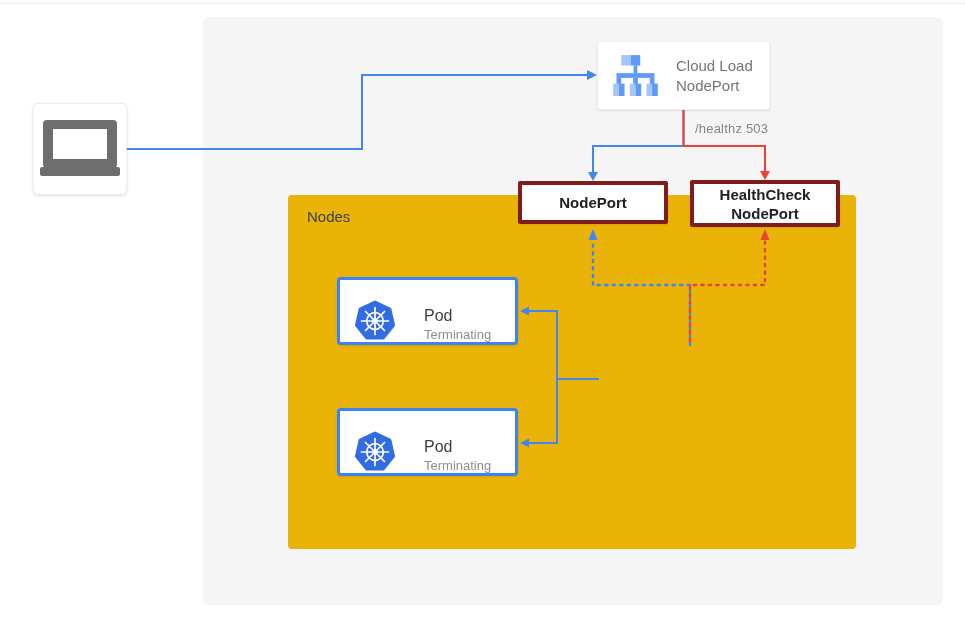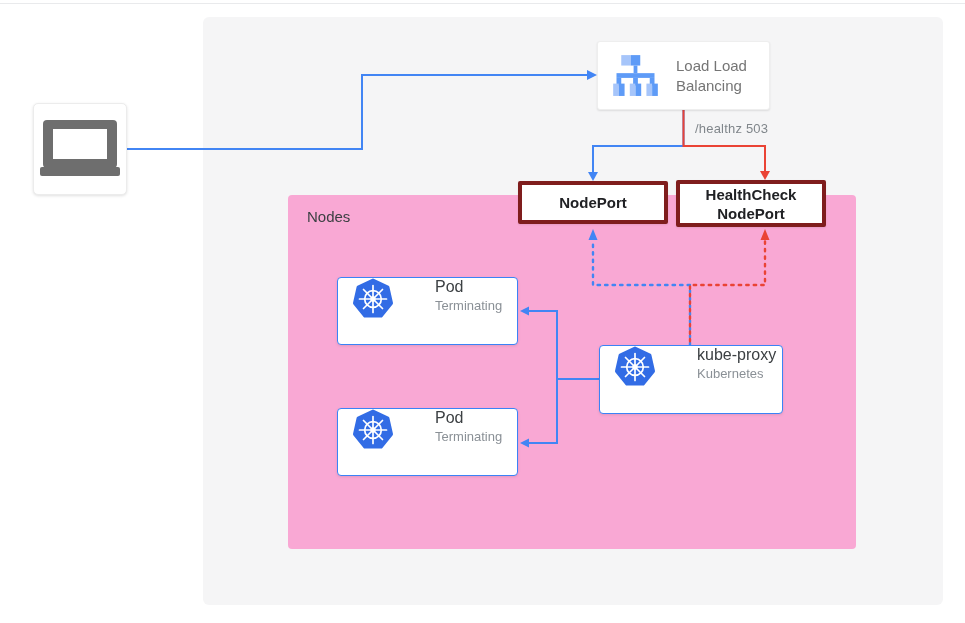--- a/index.html
+++ b/index.html
@@ -2,21 +2,21 @@
 <html><head>
 <meta charset="utf-8">
 <style>
   html,body { margin:0; padding:0; background:#fff; }
   .stage {
     position:relative; width:965px; height:623px; background:#ffffff;
     font-family:"Liberation Sans", sans-serif; overflow:hidden;
   }
   .top-rule { position:absolute; left:0; top:3px; width:965px; height:1px; background:#e9eaec; }
   .panel { position:absolute; left:203px; top:17px; width:740px; height:588px; background:#f5f5f6; border-radius:6px; }
-  .nodes { position:absolute; left:288px; top:195px; width:568px; height:354px; background:#f9a8d4; border-radius:4px; }
+  .nodes { position:absolute; left:288px; top:195px; width:568px; height:354px; background:#eab308; border-radius:4px; }
   .nodes-label { position:absolute; left:19px; top:13px; font-size:15px; color:#3c4043; }
   .wires { position:absolute; left:0; top:0; width:965px; height:623px; pointer-events:none; }
   .box { position:absolute; background:#fff; box-sizing:border-box; }
   .laptop-box {
     left:33px; top:103px; width:94px; height:92px;
     border:1px solid #ececec; border-radius:5px; box-shadow:0 1px 3px rgba(0,0,0,.12);
     display:flex; align-items:center; justify-content:center;
   }
   .clb-box {
     left:597px; top:41px; width:173px; height:69px;
@@ -24,24 +24,24 @@
     display:flex; align-items:center; gap:12px; padding-left:9px;
   }
   .clb-label { font-size:15px; color:#757575; line-height:20px; width:92px; }
   .healthz { position:absolute; left:695px; top:121px; font-size:13px; font-weight:normal; color:#80868b; letter-spacing:.2px; }
   .port-box {
     display:flex; align-items:center; justify-content:center; text-align:center;
     font-weight:bold; font-size:15px; color:#202124; line-height:19px;
     border:4px solid #7f1d1d; border-radius:2px; box-shadow:0 1px 2px rgba(0,0,0,.08);
   }
   .nodeport-box { left:518px; top:181px; width:150px; height:43px; }
-  .hcnp-box { left:676px; top:180px; width:150px; height:47px; padding:16px 18px; }
+  .hcnp-box { left:690px; top:180px; width:150px; height:47px; padding:16px 18px; }
   .entity {
-    display:flex; align-items:flex-start; gap:41px; padding-left:14px;
-    border:1px solid #3b82f6; border-radius:4px; box-shadow:0 1px 3px rgba(0,0,0,.10);
+    display:flex; align-items:flex-end; gap:28px; padding-left:14px;
+    border:3px solid #3b82f6; border-radius:4px; box-shadow:0 1px 3px rgba(0,0,0,.10);
   }
   .pod1 { left:337px; top:277px; width:181px; height:68px; }
   .pod2 { left:337px; top:408px; width:181px; height:68px; }
   .kproxy { left:599px; top:345px; width:184px; height:69px; }
   .entity .title { font-size:16px; color:#3c4043; }
   .entity .sub { font-size:13px; color:#8a9096; margin-top:2px; }
   .icon { flex:0 0 auto; display:block; }
 </style>
 </head>
 <body>
@@ -95,21 +95,21 @@
       <rect x="10" y="27" width="5" height="8" fill="#5e9bf7"></rect>
       <rect x="27.5" y="27" width="5" height="8" fill="#5e9bf7"></rect>
       <rect x="45" y="27" width="5" height="8" fill="#5e9bf7"></rect>
       <rect x="6.5" y="33" width="6" height="13" fill="#a6c5fa"></rect>
       <rect x="12.5" y="33" width="6" height="13" fill="#5e9bf7"></rect>
       <rect x="24" y="33" width="6" height="13" fill="#a6c5fa"></rect>
       <rect x="30" y="33" width="6" height="13" fill="#5e9bf7"></rect>
       <rect x="41.5" y="33" width="6" height="13" fill="#a6c5fa"></rect>
       <rect x="47.5" y="33" width="6" height="13" fill="#5e9bf7"></rect>
     </svg>
-    <div class="clb-label">Load Load Balancing</div>
+    <div class="clb-label">Cloud Load NodePort</div>
   </div>
 
   <div class="healthz">/healthz 503</div>
 
   <div class="box port-box nodeport-box">
     <span>NodePort</span>
   </div>
 
   <div class="box port-box hcnp-box">
     <span>HealthCheck NodePort</span>
@@ -144,31 +144,14 @@
         <line x1="29.5" y1="11.5" x2="10.5" y2="30.5"></line>
       </g>
       <circle cx="20" cy="21" r="2.7" fill="#ffffff"></circle>
     </svg>
     <div>
       <div class="title">Pod</div>
       <div class="sub">Terminating</div>
     </div>
   </div>
 
-  <div class="box entity kproxy">
-    <svg class="icon" width="42" height="42" viewBox="0 0 40 42">
-      <polygon points="20,2 34.9,9.2 38.5,25.2 28.2,38.1 11.8,38.1 1.5,25.2 5.1,9.2" fill="#326ce5" stroke="#326ce5" stroke-width="3" stroke-linejoin="round"></polygon>
-      <circle cx="20" cy="21" r="8.3" fill="none" stroke="#ffffff" stroke-width="1.7"></circle>
-      <g stroke="#ffffff" stroke-width="1.7" stroke-linecap="round">
-        <line x1="20" y1="7.5" x2="20" y2="34.5"></line>
-        <line x1="6.5" y1="21" x2="33.5" y2="21"></line>
-        <line x1="10.5" y1="11.5" x2="29.5" y2="30.5"></line>
-        <line x1="29.5" y1="11.5" x2="10.5" y2="30.5"></line>
-      </g>
-      <circle cx="20" cy="21" r="2.7" fill="#ffffff"></circle>
-    </svg>
-    <div>
-      <div class="title">kube-proxy</div>
-      <div class="sub">Kubernetes</div>
-    </div>
-  </div>
 
 </div>
 
 </body></html>

